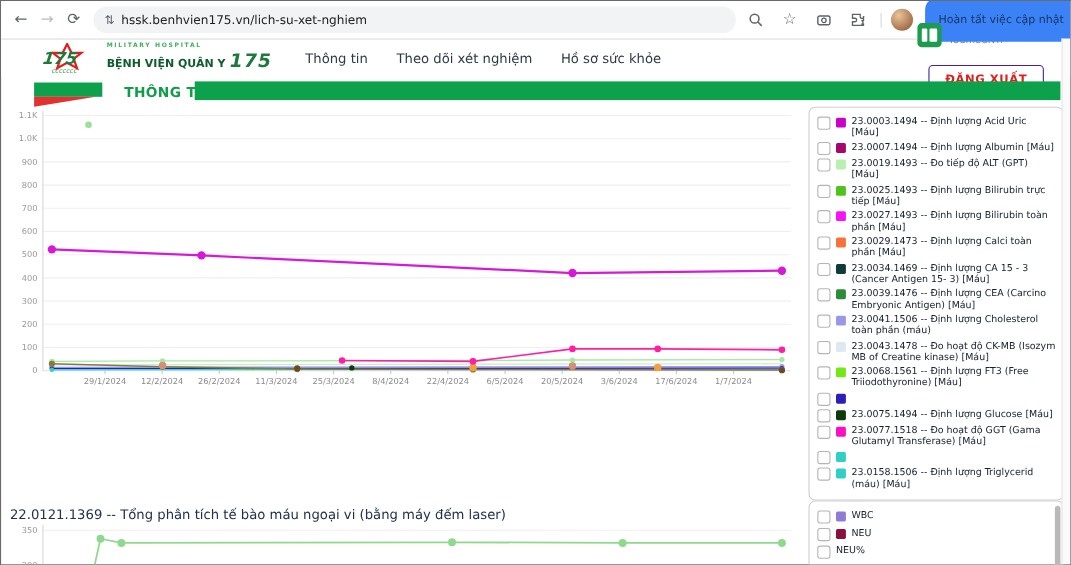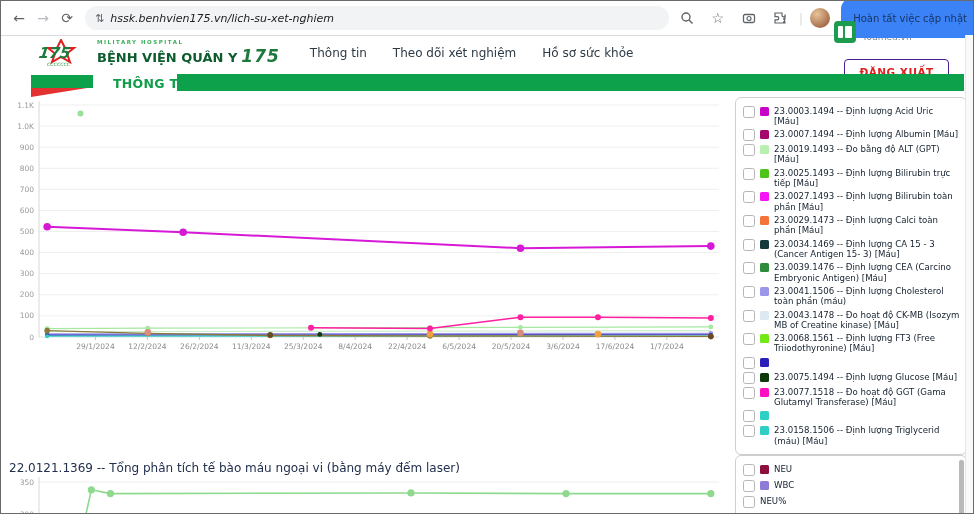--- a/index.html
+++ b/index.html
@@ -4,34 +4,34 @@
 <style>
   html,body{margin:0;padding:0;background:#e8eaed;font-family:"DejaVu Sans","Liberation Sans",sans-serif;}
   .window{width:974px;height:514px;position:relative;overflow:hidden;background:#fff;border:1px solid #6a6a6a;box-sizing:border-box;}
 
   
   .browser-bar{height:34px;display:flex;align-items:center;background:#fff;border-bottom:1px solid #dadce0;padding:0 6px;position:relative;}
   .bb-icon{color:#5f6368;font-size:14px;width:24px;height:24px;display:flex;align-items:center;justify-content:center;border-radius:50%;flex:0 0 auto;}
   .bb-icon.dim{color:#b8bcc1;}
   .url-pill{flex:0 1 600px;height:24px;background:#f1f3f4;border-radius:12px;display:flex;align-items:center;gap:6px;padding:0 10px;margin:0 6px;}
   .url-pill .switch-ic{color:#5f6368;font-size:11px;}
-  .url-text{font-size:11px;color:#202124;white-space:nowrap;overflow:hidden;font-style:italic;}
+  .url-text{font-size:11px;color:#202124;white-space:nowrap;overflow:hidden;}
   .bar-right{display:flex;align-items:center;gap:7px;margin-left:auto;}
   .mini-svg{display:block;}
   .bb-sep{color:#dadce0;font-size:13px;}
   .avatar{width:20px;height:20px;border-radius:50%;background:radial-gradient(circle at 35% 30%,#e8c49a,#a8714e 70%,#6d4328);flex:0 0 auto;}
   .sync-chip{height:40px;background:#3b82f6;color:#17335f;font-size:10px;display:flex;align-items:center;border-radius:11px 0 0 11px;padding:0 6px 0 12px;margin-left:4px;margin-right:-6px;white-space:nowrap;}
 
   
   .site-header{height:33px;display:flex;align-items:center;padding:0 10px 0 32px;background:#fff;}
   .logo-box{display:flex;align-items:center;flex:0 0 auto;}
   .brand{margin-left:8px;line-height:1;}
   .brand-top{font-size:5.5px;letter-spacing:1.5px;color:#3fae5c;font-weight:bold;}
   .brand-bottom{display:flex;align-items:baseline;gap:4px;margin-top:2px;}
-  .brand-name{font-size:13px;font-weight:bold;color:#0d5c2e;}
+  .brand-name{font-size:10px;font-weight:bold;color:#0d5c2e;}
   .brand-num{font-size:17px;font-weight:bold;color:#1d7a3c;font-style:italic;letter-spacing:1px;}
   .main-nav{display:flex;gap:26px;margin-left:30px;}
   .nav-item{font-size:12px;color:#2d3a45;cursor:pointer;white-space:nowrap;}
   .header-right{margin-left:auto;display:flex;align-items:center;gap:16px;padding-right:4px;flex-direction:column;}
   .youmed{display:flex;align-items:center;gap:6px;}
   .youmed-ic{width:22px;height:22px;border-radius:4px;background:#1d9b4e;position:relative;flex:0 0 auto;}
   .youmed-ic:before{content:"";position:absolute;left:4px;top:5px;width:5px;height:12px;background:#fff;border-radius:1px;}
   .youmed-ic:after{content:"";position:absolute;left:11px;top:5px;width:7px;height:12px;background:#fff;border-radius:1px;}
   .youmed-l1{font-size:10.5px;font-weight:bold;color:#e02020;line-height:1.2;}
   .youmed-l2{font-size:9px;color:#7a8288;line-height:1.2;}
@@ -245,21 +245,21 @@
             <span class="lg-lb">23.0003.1494 -- Định lượng Acid Uric [Máu]</span>
           </div>
           <div class="legend-item">
             <span class="lg-cb"></span>
             <span class="lg-sw" style="background: rgb(164, 8, 110);"></span>
             <span class="lg-lb">23.0007.1494 -- Định lượng Albumin [Máu]</span>
           </div>
           <div class="legend-item">
             <span class="lg-cb"></span>
             <span class="lg-sw" style="background: rgb(184, 240, 176);"></span>
-            <span class="lg-lb">23.0019.1493 -- Đo bằng độ ALT (GPT) [Máu]</span>
+            <span class="lg-lb">23.0019.1493 -- Đo tiếp độ ALT (GPT) [Máu]</span>
           </div>
           <div class="legend-item">
             <span class="lg-cb"></span>
             <span class="lg-sw" style="background: rgb(78, 196, 26);"></span>
             <span class="lg-lb">23.0025.1493 -- Định lượng Bilirubin trực tiếp [Máu]</span>
           </div>
           <div class="legend-item">
             <span class="lg-cb"></span>
             <span class="lg-sw" style="background: rgb(246, 19, 246);"></span>
             <span class="lg-lb">23.0027.1493 -- Định lượng Bilirubin toàn phần [Máu]</span>
@@ -354,30 +354,30 @@
             <circle cx="401.96000000000004" cy="53.008403361344534" r="3.6" fill="#3d1535"></circle>
             <circle cx="557" cy="57.47899159663865" r="3.6" fill="#3d1535"></circle>
             <circle cx="701.84" cy="51.73109243697479" r="3.6" fill="#3d1535"></circle>
           </svg>
       </div>
       <div class="legend" id="legend2">
         <div class="sb-track"></div>
         <div class="sb-thumb"></div>
       <div class="legend-item">
             <span class="lg-cb"></span>
+            <span class="lg-sw" style="background: rgb(143, 122, 214);"></span>
+            <span class="lg-lb">WBC</span>
+          </div>
+          <div class="legend-item">
+            <span class="lg-cb"></span>
             <span class="lg-sw" style="background: rgb(140, 15, 62);"></span>
             <span class="lg-lb">NEU</span>
           </div>
           <div class="legend-item">
             <span class="lg-cb"></span>
-            <span class="lg-sw" style="background: rgb(143, 122, 214);"></span>
-            <span class="lg-lb">WBC</span>
-          </div>
-          <div class="legend-item">
-            <span class="lg-cb"></span>
             <span class="lg-lb">NEU%</span>
           </div>
         </div>
     </div>
   </div>
 
   <div class="page-scroll"></div>
 </div>
 
 </body></html>

